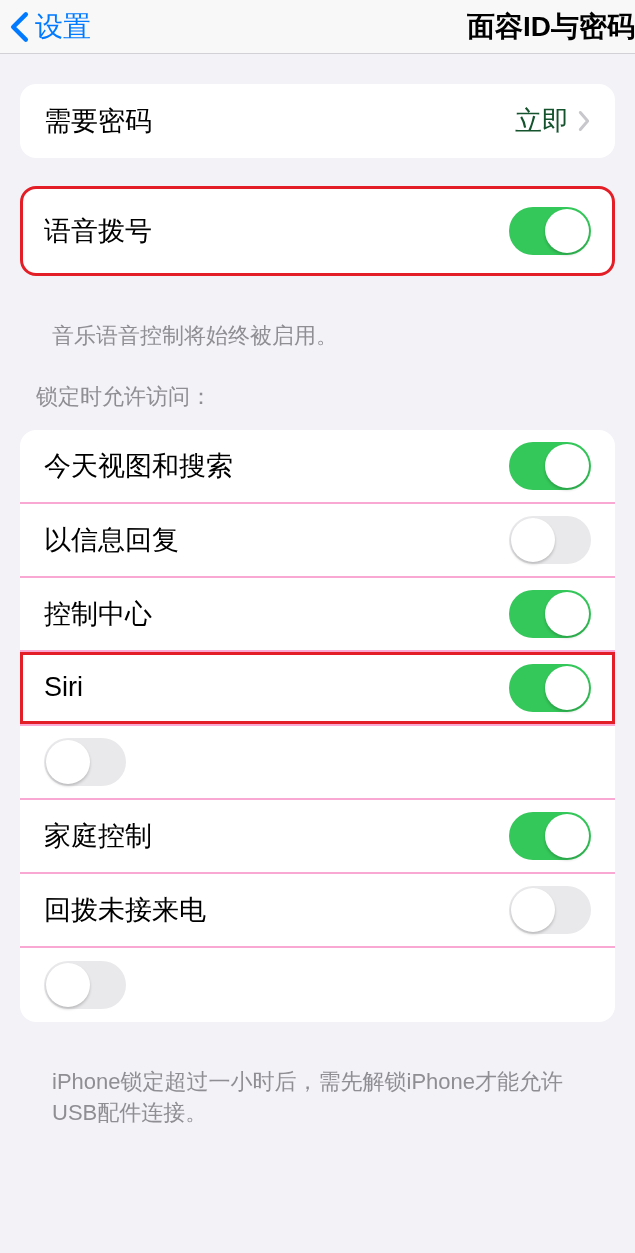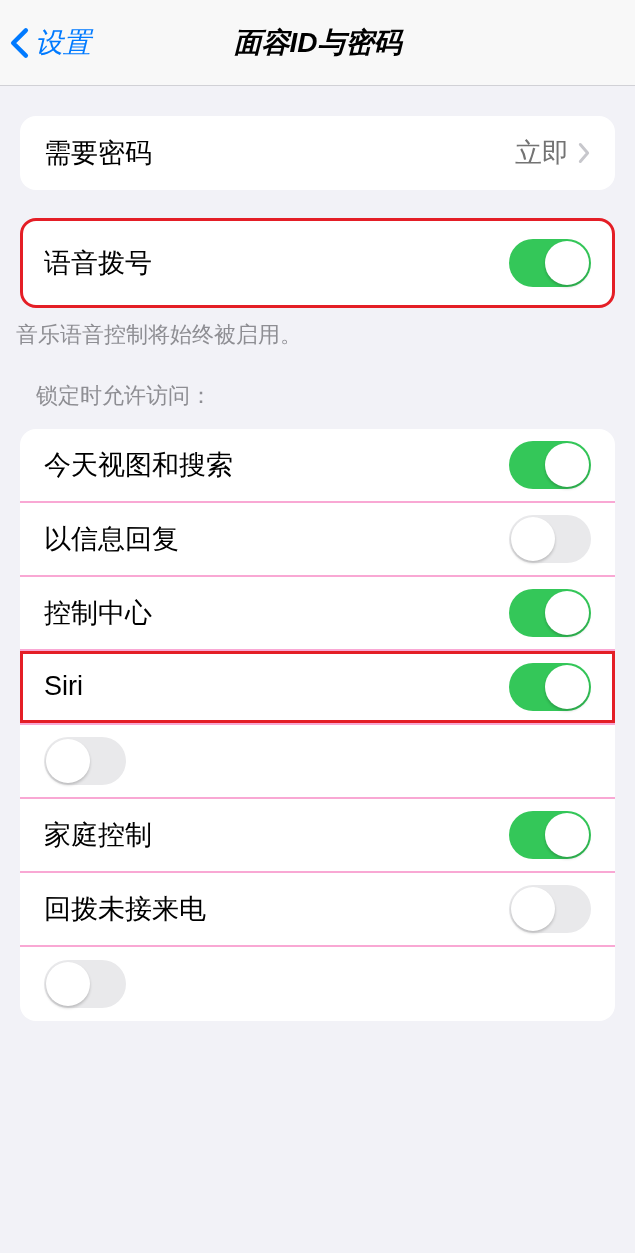--- a/index.html
+++ b/index.html
@@ -8,28 +8,27 @@
       box-sizing: border-box;
       font-family: -apple-system, BlinkMacSystemFont, "Helvetica Neue", sans-serif;
     }
     body {
       width: 635px;
       height: 1253px;
       background: #f2f2f7;
       overflow: hidden;
     }
     .header {
-      height: 86px;
+      height: 54px;
       background: #f8f8f8;
       border-bottom: 1px solid #d1d1d6;
       position: relative;
       display: flex;
       align-items: center;
-      justify-content: center;
-      font-style: italic;
+      justify-content: flex-end;
     }
     .back-btn {
       position: absolute;
       left: 10px;
       display: flex;
       align-items: center;
       color: #007aff;
       font-size: 28px;
     }
     .back-chevron {
@@ -64,34 +63,35 @@
     }
     .row:last-child {
       border-bottom: none;
     }
     .row-label {
       font-size: 27px;
       color: #000;
     }
     .row-value {
       font-size: 27px;
-      color: #737373;
+      color: #14532d;
       display: flex;
       align-items: center;
       gap: 8px;
     }
     .chevron {
       width: 14px;
       height: 22px;
     }
     .footer-text {
       font-size: 22px;
       color: #8e8e93;
-      padding: 12px 36px 0 16px;
+      padding: 12px 36px 0 52px;
       line-height: 1.4;
+      margin-top: 33px;
     }
     .header-text {
       font-size: 22px;
       color: #8e8e93;
       padding: 30px 16px 0 36px;
     }
     .toggle {
       width: 82px;
       height: 48px;
       border-radius: 24px;
@@ -209,14 +209,15 @@
           <div class="toggle-knob"></div>
         </div>
       </div>
       <div class="row">
         <div class="toggle off">
           <div class="toggle-knob"></div>
         </div>
       </div>
     </div>
 
+  <div class="footer-text">iPhone锁定超过一小时后，需先解锁iPhone才能允许USB配件连接。</div>
 
 </div>
 
 </body></html>

